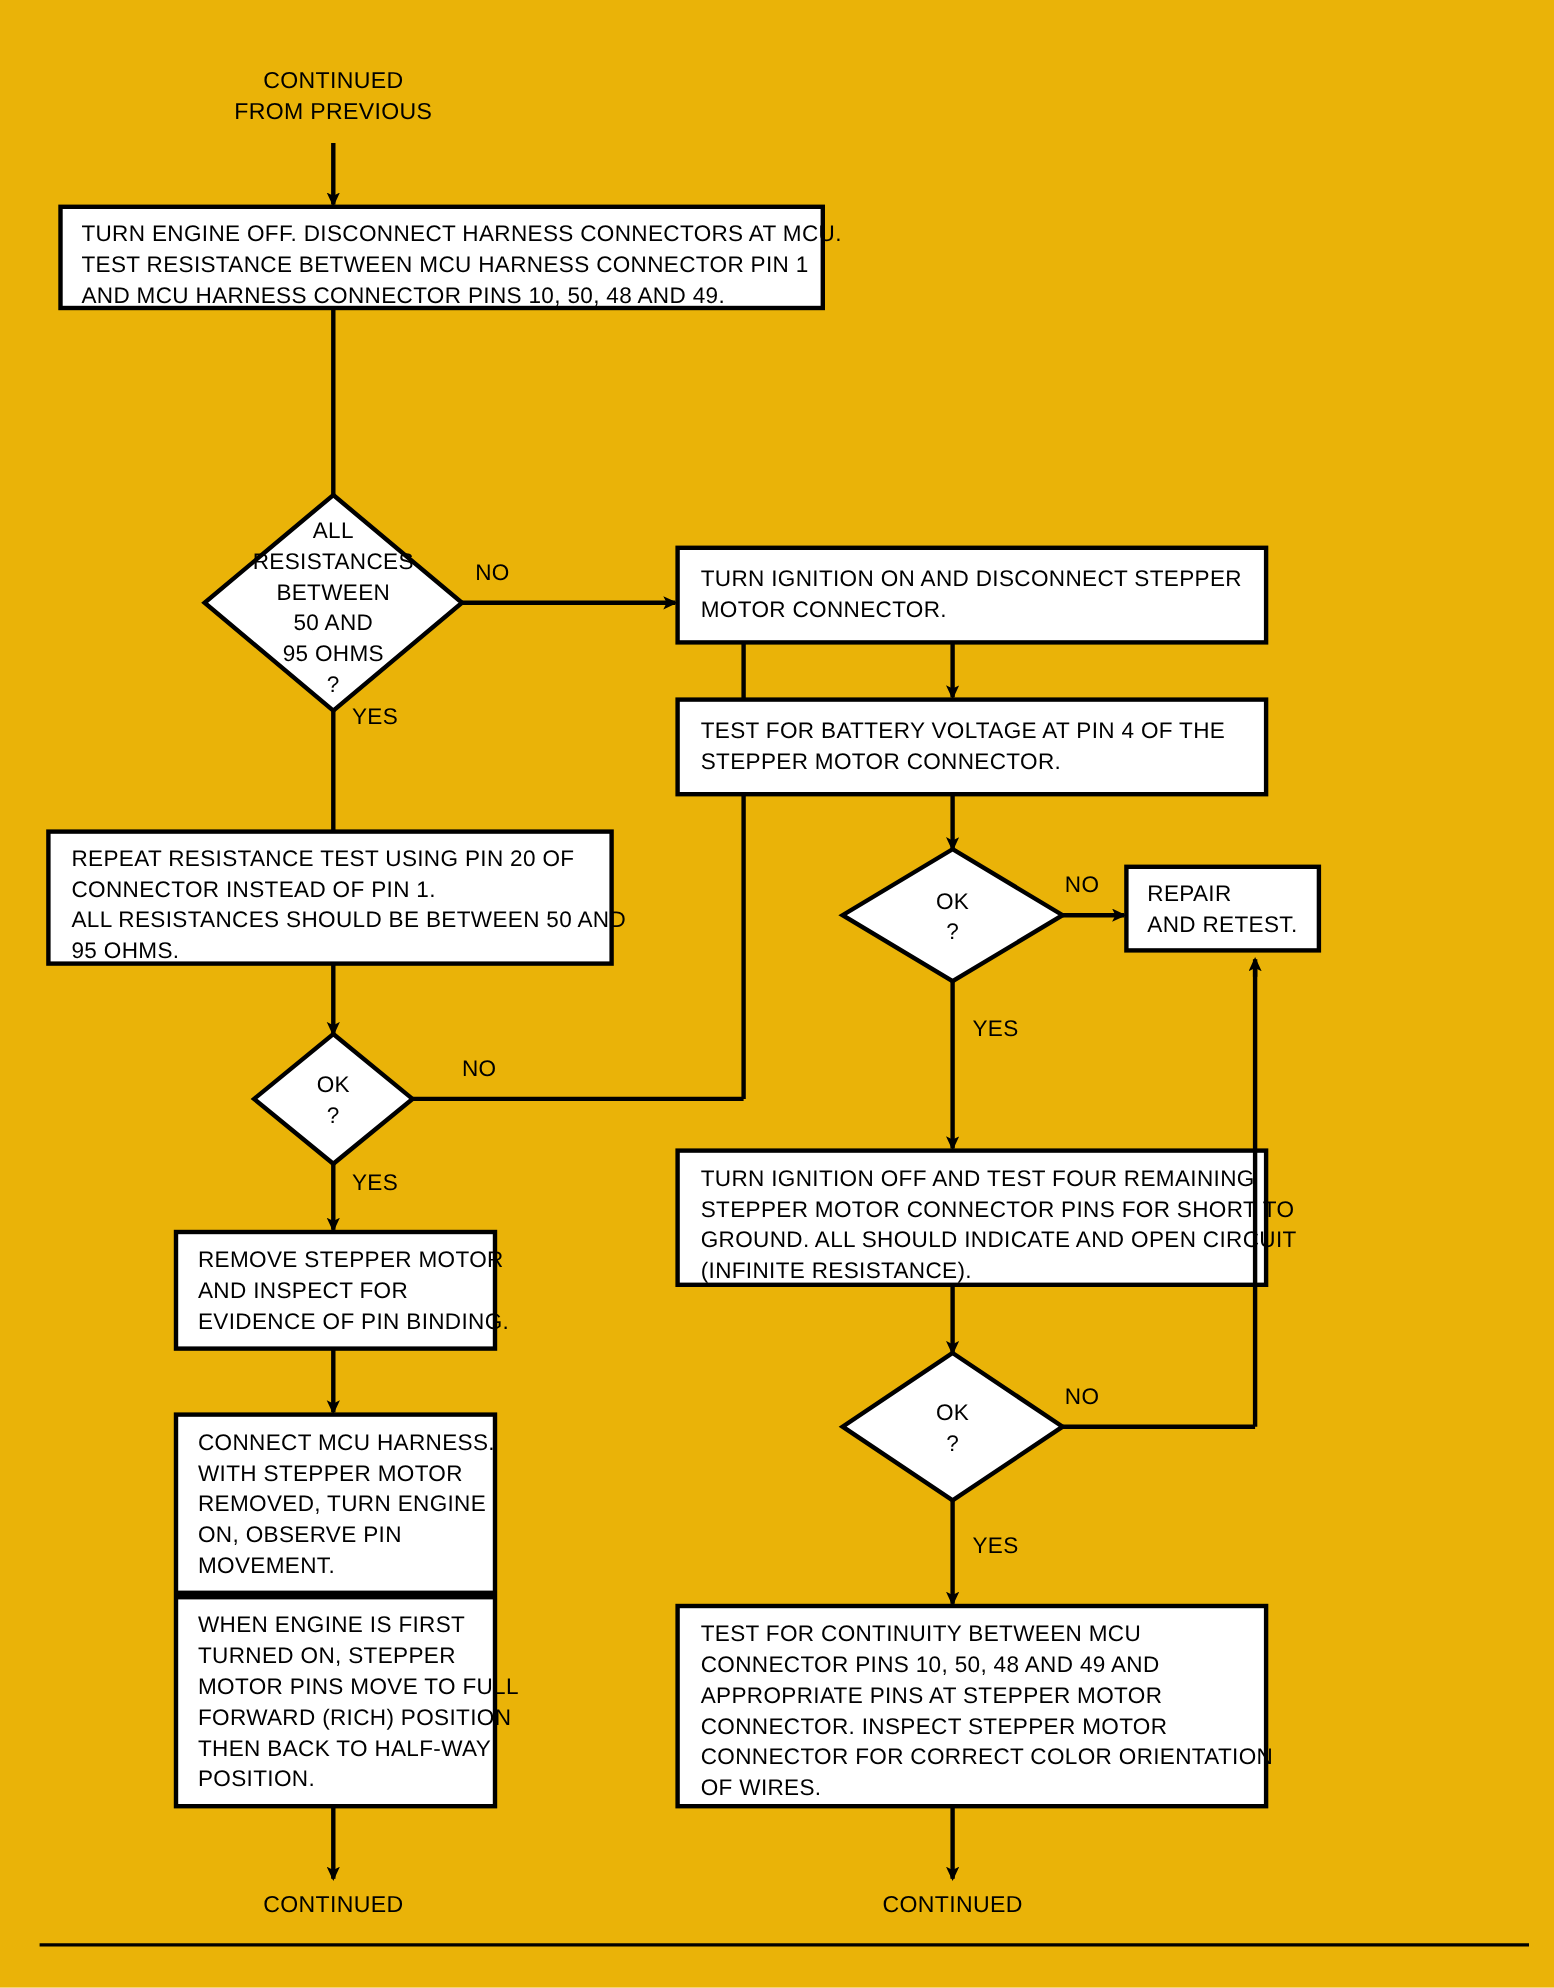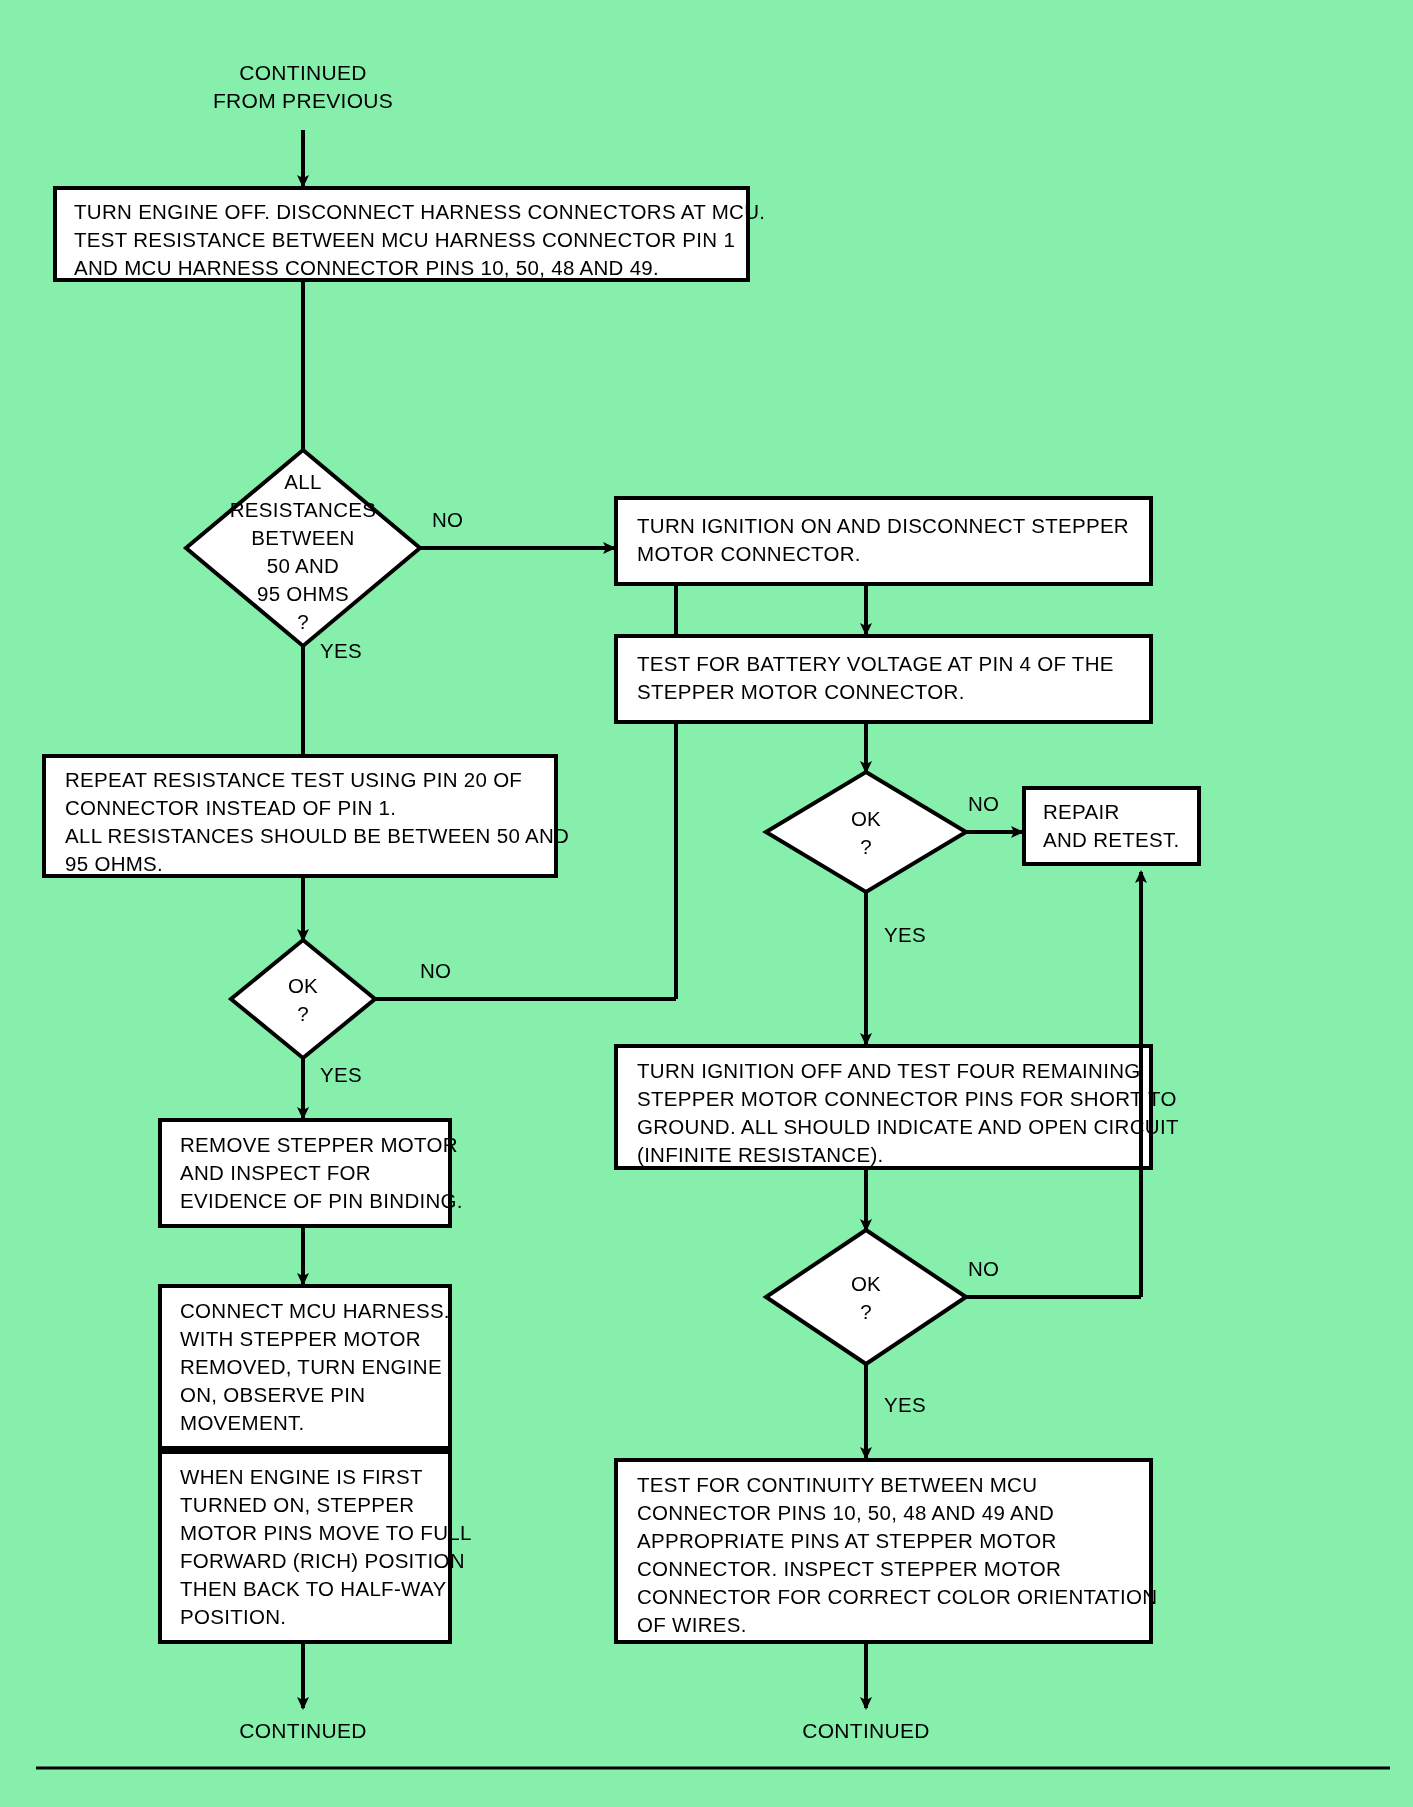--- a/index.html
+++ b/index.html
@@ -7,21 +7,21 @@
     padding: 0;
     background: #ffffff;
   }
   body {
     font-family: "Liberation Sans", sans-serif;
   }
   #page {
     position: relative;
     width: 1413px;
     height: 1807px;
-    background: #86efac;
+    background: #eab308;
     overflow: hidden;
   }
   svg.flow {
     position: absolute;
     left: 0;
     top: 0;
     width: 1413px;
     height: 1807px;
   }
   .shape-rect {

